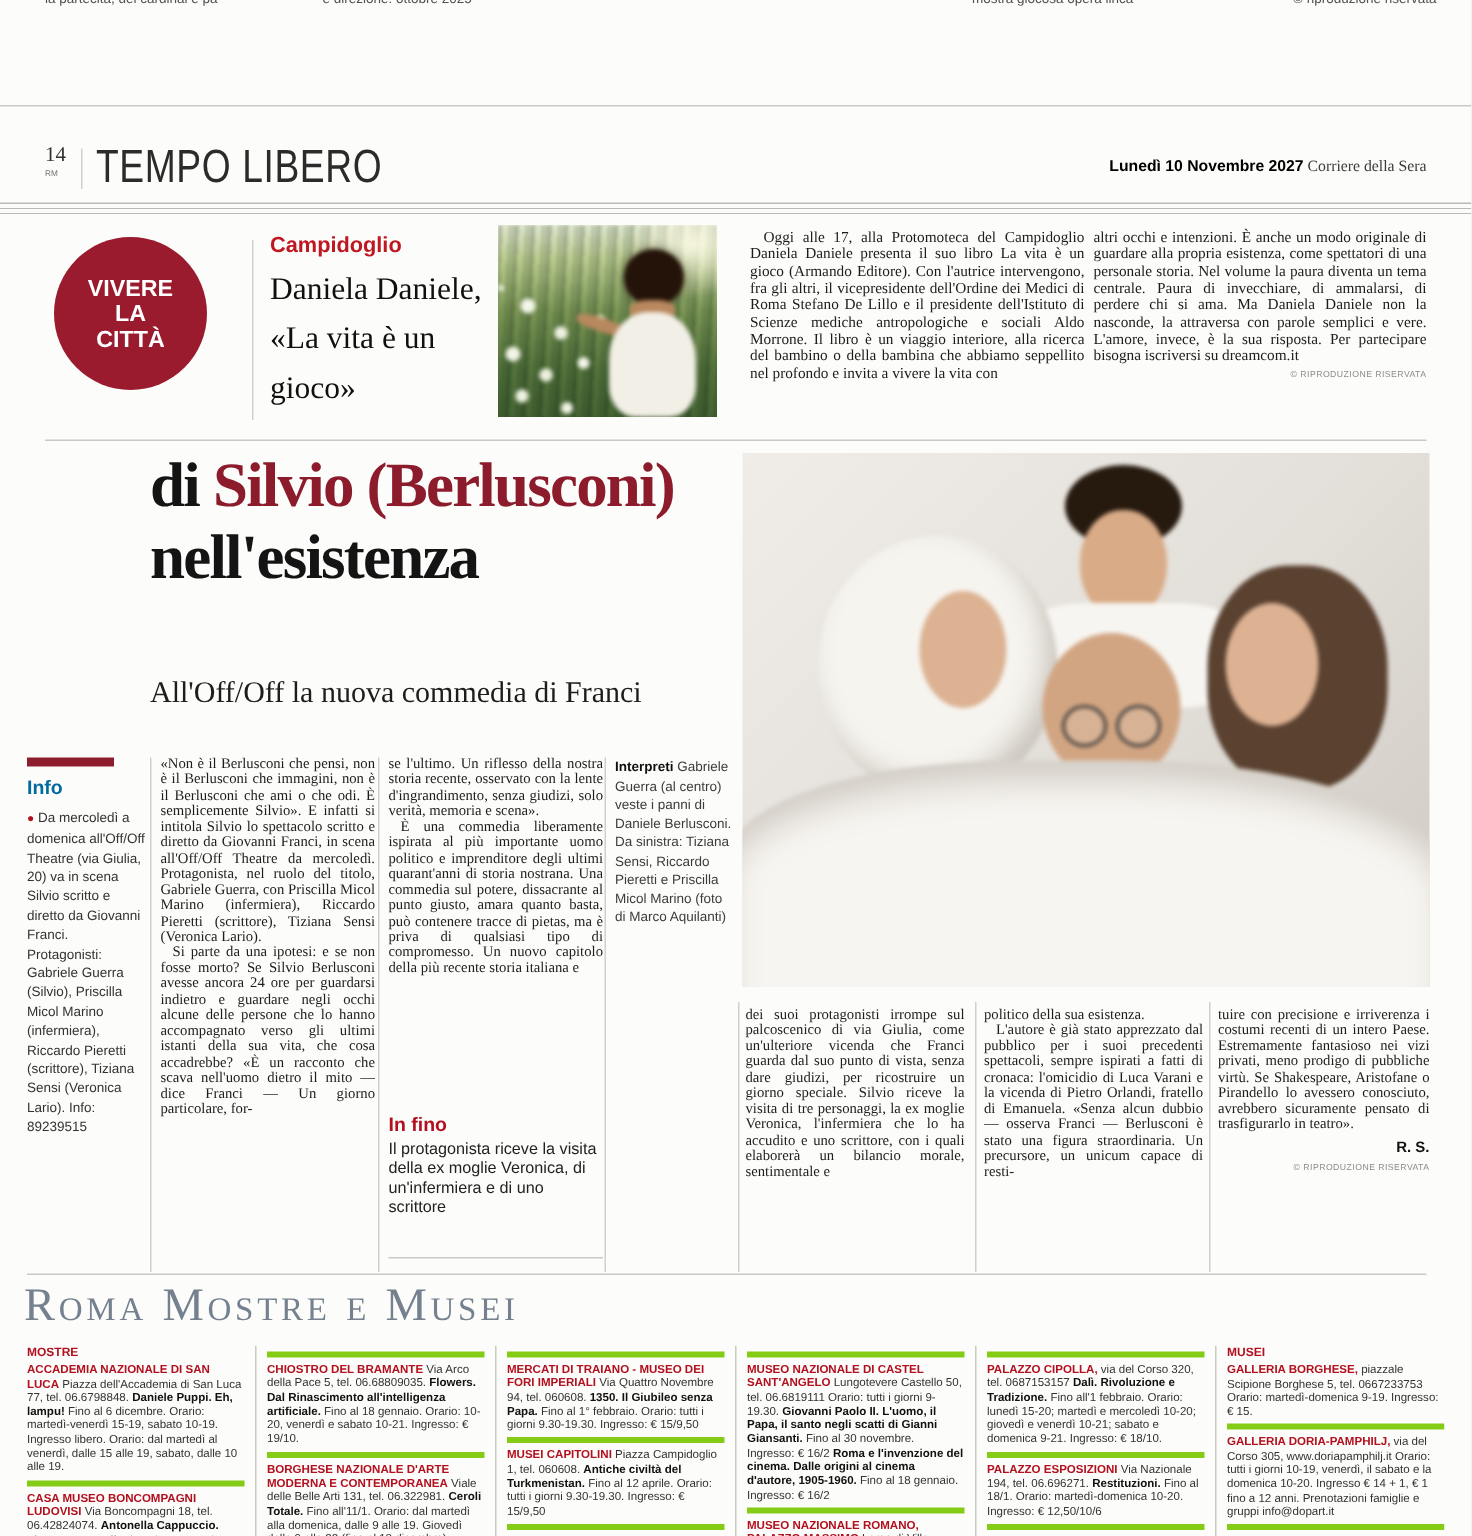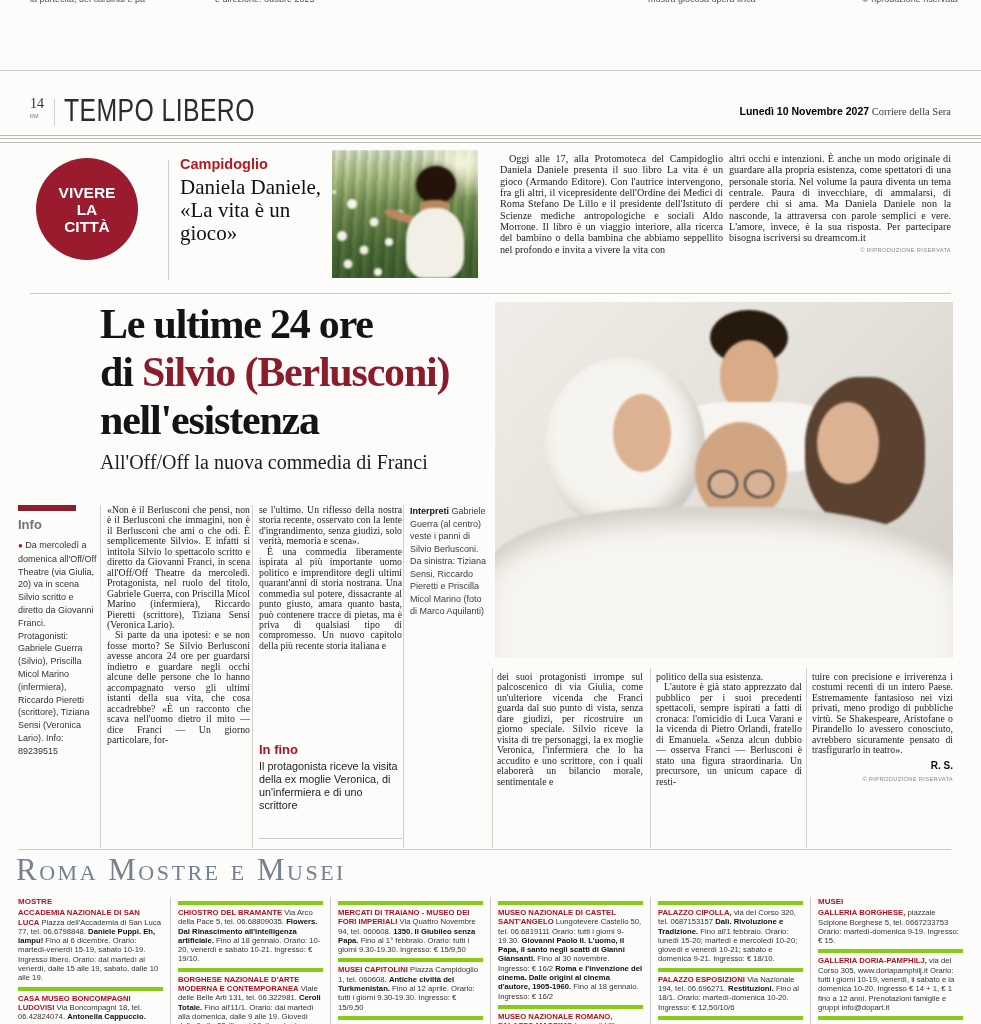--- a/index.html
+++ b/index.html
@@ -20,32 +20,32 @@
                  transform:scaleX(.8);transform-origin:left top;letter-spacing:.5px;white-space:nowrap;}
   .dateline{font-size:10.5px;text-align:right;color:#3b3b3b;}
   .dateline b{font-family:"Liberation Sans",sans-serif;color:#000;}
   .triple{position:absolute;height:8px;background:repeating-linear-gradient(to bottom,#b9b9b6 0 1px,transparent 1px 3.5px);}
 
   
   .badge{border-radius:50%;background:#9b1b2e;color:#fff;text-align:center;
          font-family:"Liberation Sans",sans-serif;font-weight:bold;font-size:15.5px;line-height:17px;
          display:flex;flex-direction:column;justify-content:center;}
   .kicker{font-family:"Liberation Sans",sans-serif;font-weight:bold;font-size:14.5px;color:#bf1722;}
-  .chead{font-size:21px;line-height:23px;color:#101010;}
+  .chead{font-size:21px;line-height:33px;color:#101010;}
   .cpar{font-size:10.2px;line-height:11.35px;text-align:justify;margin:0;text-indent:9px;color:#1c1c1c;}
   .copy{display:block;text-align:right;font-family:"Liberation Sans",sans-serif;font-size:5.8px;color:#8a8a88;margin-top:3px;letter-spacing:.3px;}
 
   
   .bigline{font-weight:bold;font-size:42px;line-height:48px;letter-spacing:-1.2px;color:#141414;white-space:nowrap;}
   .bigline .red{color:#8c1c2c;}
   .subhead{font-size:20px;color:#1d1d1d;}
 
   
   .redbar{background:#8e1e2e;width:58px;height:6px;}
-  .infotitle{font-family:"Liberation Sans",sans-serif;font-weight:bold;font-size:13px;color:#737373;margin-top:6px;}
+  .infotitle{font-family:"Liberation Sans",sans-serif;font-weight:bold;font-size:13px;color:#0369a1;margin-top:6px;}
   .infotext{font-family:"Liberation Sans",sans-serif;font-size:9px;line-height:12.8px;color:#333;margin-top:7px;}
   .bullet{color:#b3101f;font-size:8px;}
 
   
   .bodycol{font-size:9.8px;line-height:10.45px;text-align:justify;color:#1d1d1d;}
   .bodycol p{margin:0;}
   .bodycol p.ind{text-indent:8px;}
   .sig{display:block;text-align:right;font-family:"Liberation Sans",sans-serif;font-weight:bold;font-size:10px;color:#111;margin-top:5px;}
 
   .boxtitle{font-family:"Liberation Sans",sans-serif;font-weight:bold;font-size:13px;color:#b3101f;}
@@ -122,21 +122,20 @@
   <div class="abs" style="left:500px;top:153px;width:223px">
     <p class="cpar">Oggi alle 17, alla Protomoteca del Campidoglio Daniela Daniele presenta il suo libro La vita è un gioco (Armando Editore). Con l'autrice intervengono, fra gli altri, il vicepresidente dell'Ordine dei Medici di Roma Stefano De Lillo e il presidente dell'Istituto di Scienze mediche antropologiche e sociali Aldo Morrone. Il libro è un viaggio interiore, alla ricerca del bambino o della bambina che abbiamo seppellito nel profondo e invita a vivere la vita con</p>
   </div>
   <div class="abs" style="left:729px;top:153px;width:222px">
     <p class="cpar" style="text-indent:0">altri occhi e intenzioni. È anche un modo originale di guardare alla propria esistenza, come spettatori di una personale storia. Nel volume la paura diventa un tema centrale. Paura di invecchiare, di ammalarsi, di perdere chi si ama. Ma Daniela Daniele non la nasconde, la attraversa con parole semplici e vere. L'amore, invece, è la sua risposta. Per partecipare bisogna iscriversi su dreamcom.it</p>
     <span class="copy">© RIPRODUZIONE RISERVATA</span>
   </div>
   <div class="hr" style="top:293px;left:30px;width:921px"></div>
 
   <div class="abs" style="left:100px;top:300px">
-    <div class="bigline">Le ultime 24 ore</div>
     <div class="bigline"><span>di </span><span class="red">Silvio (Berlusconi)</span></div>
     <div class="bigline">nell'esistenza</div>
   </div>
   <div class="abs subhead" style="left:100px;top:451px">All'Off/Off la nuova commedia di Franci</div>
 
   <div class="photo castphoto" style="left:495px;top:302px;width:458px;height:356px">
     <div class="abs soft" style="inset:0">
       <div class="abs" style="left:215px;top:8px;width:78px;height:55px;border-radius:50%;background:#26190e"></div>
       <div class="abs" style="left:225px;top:38px;width:58px;height:72px;border-radius:48%;background:#d9ab87"></div>
       <div class="abs" style="left:185px;top:100px;width:150px;height:70px;border-radius:30%;background:#f7f5f1"></div>
@@ -169,21 +168,21 @@
   </div>
   <div class="abs" style="left:259px;top:742px;width:143px">
     <div class="boxtitle">In fino</div>
     <div class="boxtext">Il protagonista riceve la visita della ex moglie Veronica, di un'infermiera e di uno scrittore</div>
   </div>
   <div class="hr" style="top:838px;left:259px;width:143px"></div>
 
   <div class="vr" style="left:403px;top:505px;height:343px"></div>
   <div class="abs caption" style="left:410px;top:505px;width:80px">
     <b>Interpreti</b>
-    <span>Gabriele Guerra (al centro) veste i panni di Silvio Berlusconi. Da sinistra: Tiziana Sensi, Riccardo Pieretti e Priscilla Micol Marino (foto di Marco Aquilanti)</span>
+    <span>Gabriele Guerra (al centro) veste i panni di Daniele Berlusconi. Da sinistra: Tiziana Sensi, Riccardo Pieretti e Priscilla Micol Marino (foto di Marco Aquilanti)</span>
   </div>
 
   <div class="vr" style="left:492px;top:668px;height:180px"></div>
   <div class="abs bodycol" style="left:497px;top:672px;width:146px">
     <p>dei suoi protagonisti irrompe sul palcoscenico di via Giulia, come un'ulteriore vicenda che Franci guarda dal suo punto di vista, senza dare giudizi, per ricostruire un giorno speciale. Silvio riceve la visita di tre personaggi, la ex moglie Veronica, l'infermiera che lo ha accudito e uno scrittore, con i quali elaborerà un bilancio morale, sentimentale e</p>
   </div>
   <div class="vr" style="left:650px;top:668px;height:180px"></div>
   <div class="abs bodycol" style="left:656px;top:672px;width:146px">
     <p>politico della sua esistenza.</p>
     <p class="ind">L'autore è già stato apprezzato dal pubblico per i suoi precedenti spettacoli, sempre ispirati a fatti di cronaca: l'omicidio di Luca Varani e la vicenda di Pietro Orlandi, fratello di Emanuela. «Senza alcun dubbio — osserva Franci — Berlusconi è stato una figura straordinaria. Un precursore, un unicum capace di resti-</p>

